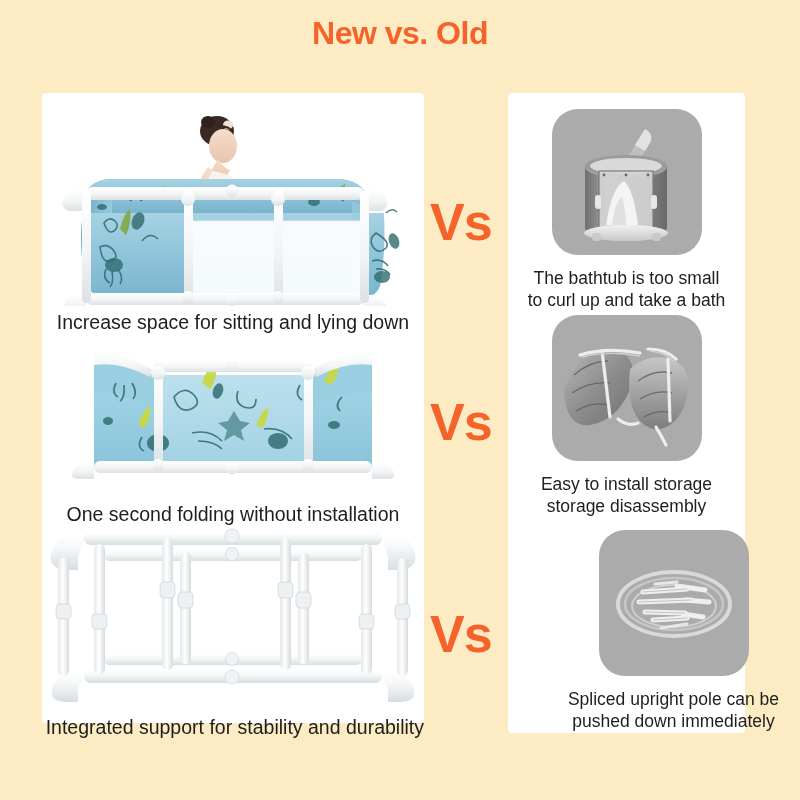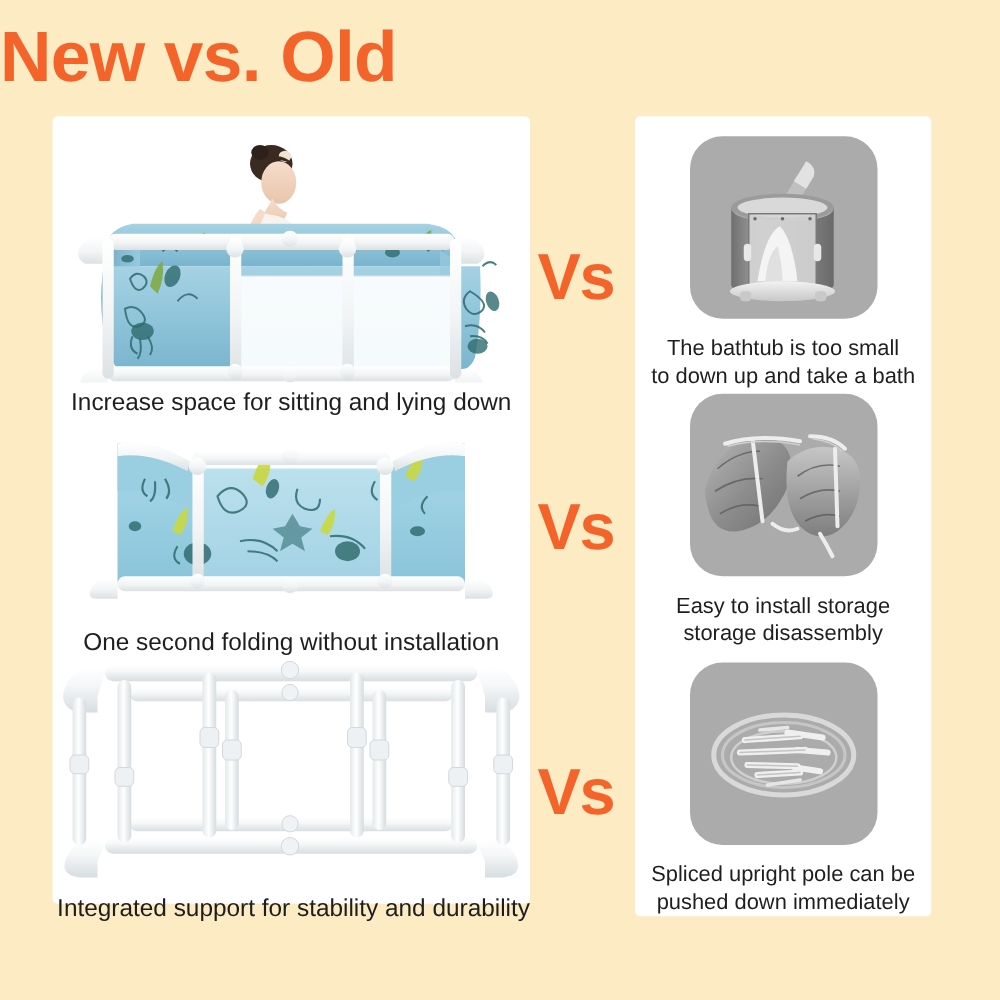--- a/index.html
+++ b/index.html
@@ -20,21 +20,22 @@
     width: 800px;
     height: 800px;
   }
 
   
   .title {
     position: absolute;
     top: 16px;
     left: 0;
     width: 800px;
-    font-size: 57px;
+    text-align: center;
+    font-size: 32px;
     font-weight: bold;
     color: #F4642A;
     letter-spacing: -0.5px;
     line-height: 1.08;
   }
 
   
   .panel {
     position: absolute;
     background: #FFFFFF;
@@ -95,21 +96,21 @@
   .vs.v2 { left: 430px; top: 608px; }
 
   
   .old-item {
     position: absolute;
     left: 0;
     width: 237px;
   }
   .old-item.o0 { top: 16px; }
   .old-item.o1 { top: 222px; }
-  .old-item.o2 { top: 437px; }
+  .old-item.o2 { top: 437px; padding-left: 47px; }
 
   .old-tile {
     position: relative;
     width: 150px;
     height: 146px;
     margin: 0 auto;
     background: #ABABAB;
     border-radius: 26px;
     overflow: hidden;
   }
@@ -421,21 +422,21 @@
 
           <g fill="#6A6A6A">
             <circle cx="52" cy="66" r="1.4"></circle>
             <circle cx="74" cy="66" r="1.4"></circle>
             <circle cx="96" cy="66" r="1.4"></circle>
           </g>
         </svg>
       </div>
       <div class="old-caption">
         <div>The bathtub is too small</div>
-        <div>to down up and take a bath</div>
+        <div>to curl up and take a bath</div>
       </div>
     </div>
 
     <div class="old-item o1">
       <div class="old-tile">
         <svg class="fig-svg" viewBox="0 0 150 146" preserveAspectRatio="xMidYMid meet">
           <defs>
             <linearGradient id="cloth1" x1="0" y1="0" x2="1" y2="1">
               <stop offset="0%" stop-color="#B7B7B7"></stop>
               <stop offset="50%" stop-color="#8E8E8E"></stop>

